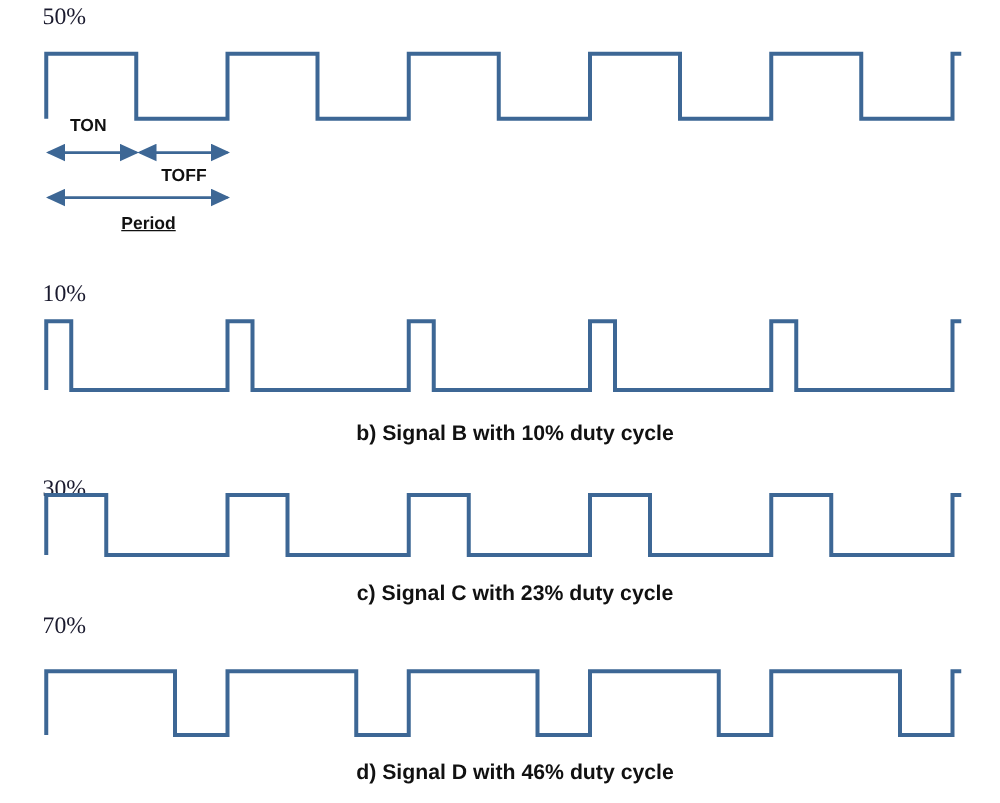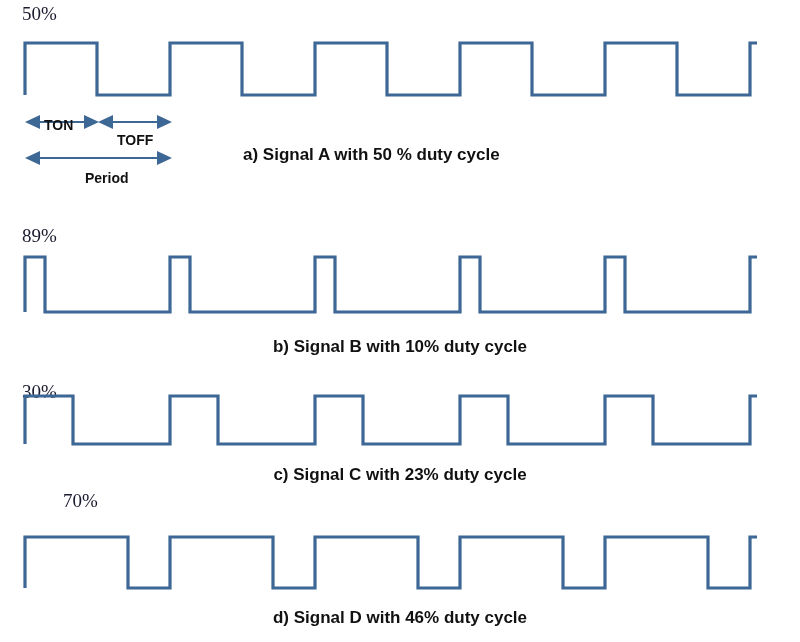--- a/index.html
+++ b/index.html
@@ -9,21 +9,21 @@
   }
   body {
     width: 800px;
     height: 642px;
     position: relative;
     font-family: "Liberation Sans", sans-serif;
     overflow: hidden;
   }
   .figure {
     position: absolute;
-    left: 0;
+    left: 12px;
     top: 0;
     width: 644px;
     height: 642px;
   }
   .panel {
     position: absolute;
     left: 0;
     width: 800px;
   }
   .duty-label {
@@ -84,44 +84,43 @@
           </marker>
           <marker id="ah-start" markerWidth="7" markerHeight="7" refX="1" refY="3.2" orient="auto">
             <path d="M7,0 L0,3.2 L7,6.4 z" fill="#3d6795"></path>
           </marker>
         </defs>
         <line x1="27" x2="97" y1="12" y2="12" stroke="#3d6795" stroke-width="2.2" marker-start="url(#ah-start)" marker-end="url(#ah-end)"></line>
         <line x1="100" x2="170" y1="12" y2="12" stroke="#3d6795" stroke-width="2.2" marker-start="url(#ah-start)" marker-end="url(#ah-end)"></line>
         <line x1="27" x2="170" y1="48" y2="48" stroke="#3d6795" stroke-width="2.2" marker-start="url(#ah-start)" marker-end="url(#ah-end)"></line>
       </svg>
 
-    <div class="annot-text" style="left:44px; top:92px;margin-top:25px;">TON</div>
+    <div class="annot-text" style="left:44px; top:92px;">TON</div>
     <div class="annot-text" style="left:117px; top:132px;text-align:right;">TOFF</div>
-    <div class="annot-text" style="left:85px; top:170px;">Period</div>
+    <div class="annot-text" style="left:85px; top:170px;text-decoration:underline;">Period</div>
 
-    <div class="caption caption-a" style="left:243px; top:145px;">a) Signal A with 50 % duty cycle</div>
   </div>
 
   <div class="panel" style="top:225px;height:135px;">
-    <div class="duty-label" style="left:22px; top:1px;">89%</div>
+    <div class="duty-label" style="left:22px; top:1px;">10%</div>
     <svg class="wave-svg" id="wave-b" width="800" height="100" style="top:24px;" viewBox="0 0 800 100">
         <polyline points="25,63 25,8 45,8 45,63 170,63 170,8 190,8 190,63 315,63 315,8 335,8 335,63 460,63 460,8 480,8 480,63 605,63 605,8 625,8 625,63 750,63 750,8 757,8" fill="none" stroke="#3d6795" stroke-width="3.2" stroke-linejoin="miter" stroke-linecap="butt"></polyline>
       </svg>
     <div class="caption" style="top:112px;">b) Signal B with 10% duty cycle</div>
   </div>
 
   <div class="panel" style="top:365px;height:125px;">
     <div class="duty-label" style="left:22px; top:1px;margin-top:16px;">30%</div>
     <svg class="wave-svg" id="wave-c" width="800" height="70" style="top:26px;" viewBox="0 0 800 70">
         <polyline points="25,53 25,5 73,5 73,53 170,53 170,5 218,5 218,53 315,53 315,5 363,5 363,53 460,53 460,5 508,5 508,53 605,53 605,5 653,5 653,53 750,53 750,5 757,5" fill="none" stroke="#3d6795" stroke-width="3.2" stroke-linejoin="miter" stroke-linecap="butt"></polyline>
       </svg>
     <div class="caption" style="top:100px;">c) Signal C with 23% duty cycle</div>
   </div>
 
   <div class="panel" style="top:490px;height:152px;">
-    <div class="duty-label" style="left:22px; top:1px;margin-left:41px;">70%</div>
+    <div class="duty-label" style="left:22px; top:1px;">70%</div>
     <svg class="wave-svg" id="wave-d" width="800" height="76" style="top:33px;" viewBox="0 0 800 76">
         <polyline points="25,65 25,14 128,14 128,65 170,65 170,14 273,14 273,65 315,65 315,14 418,14 418,65 460,65 460,14 563,14 563,65 605,65 605,14 708,14 708,65 750,65 750,14 757,14" fill="none" stroke="#3d6795" stroke-width="3.2" stroke-linejoin="miter" stroke-linecap="butt"></polyline>
       </svg>
     <div class="caption" style="top:118px;">d) Signal D with 46% duty cycle</div>
   </div>
 
 </div>
 
 </body></html>

